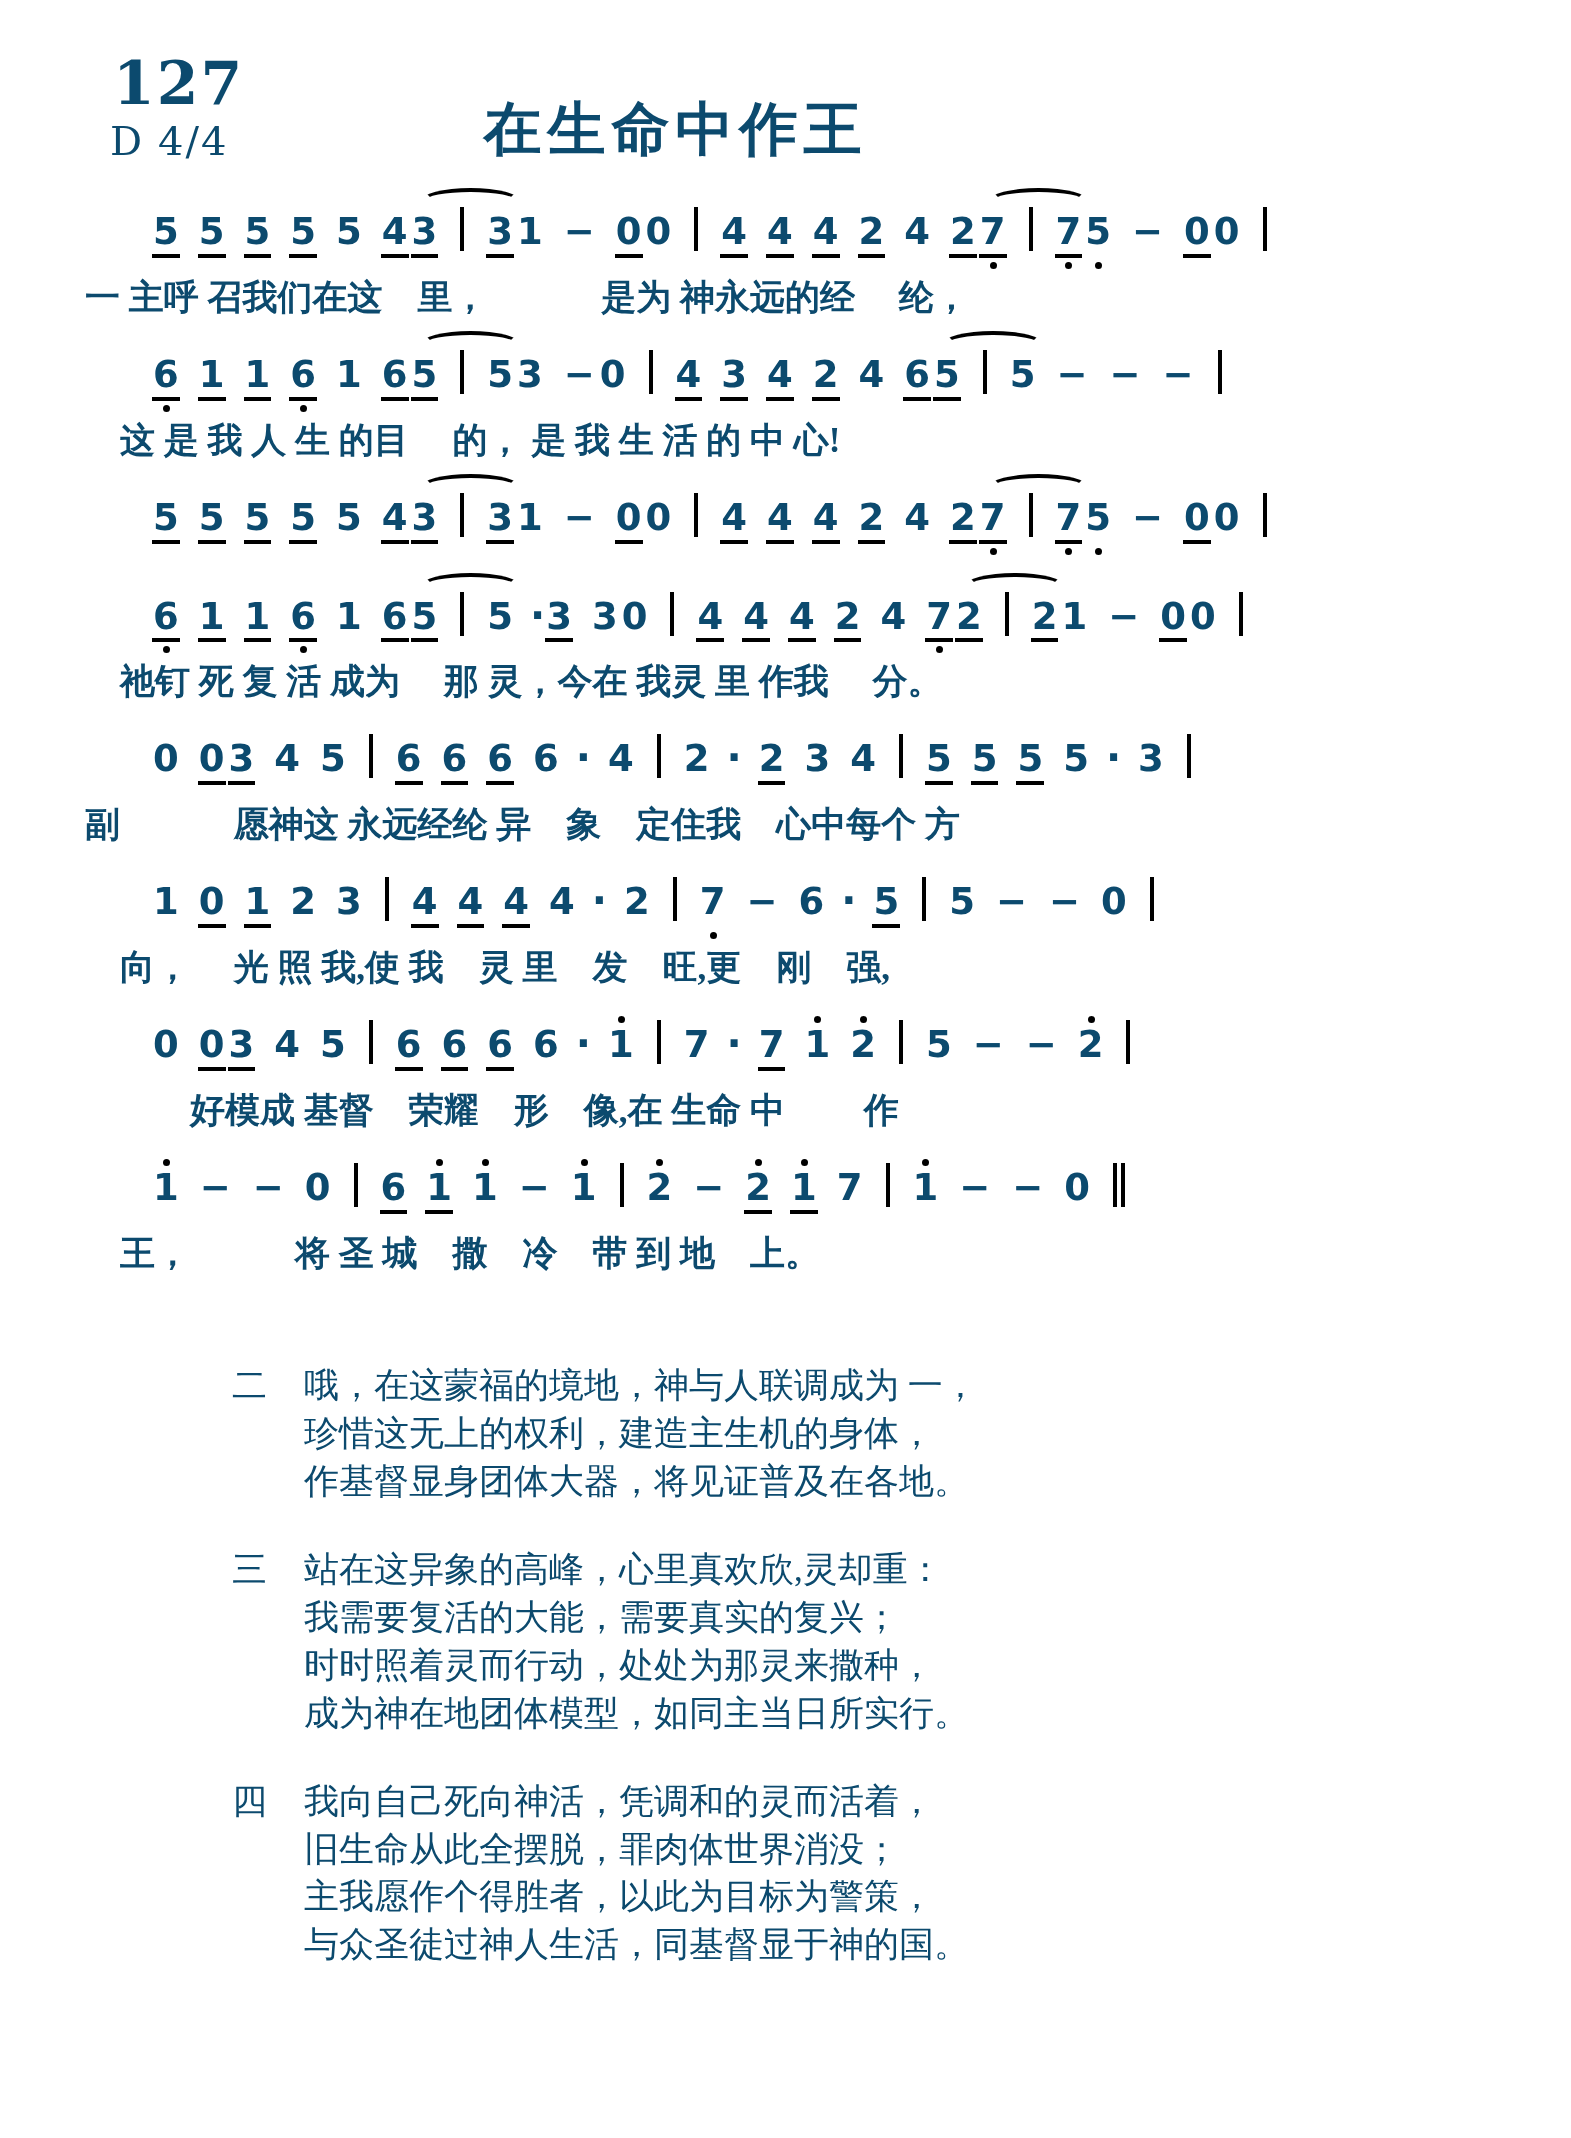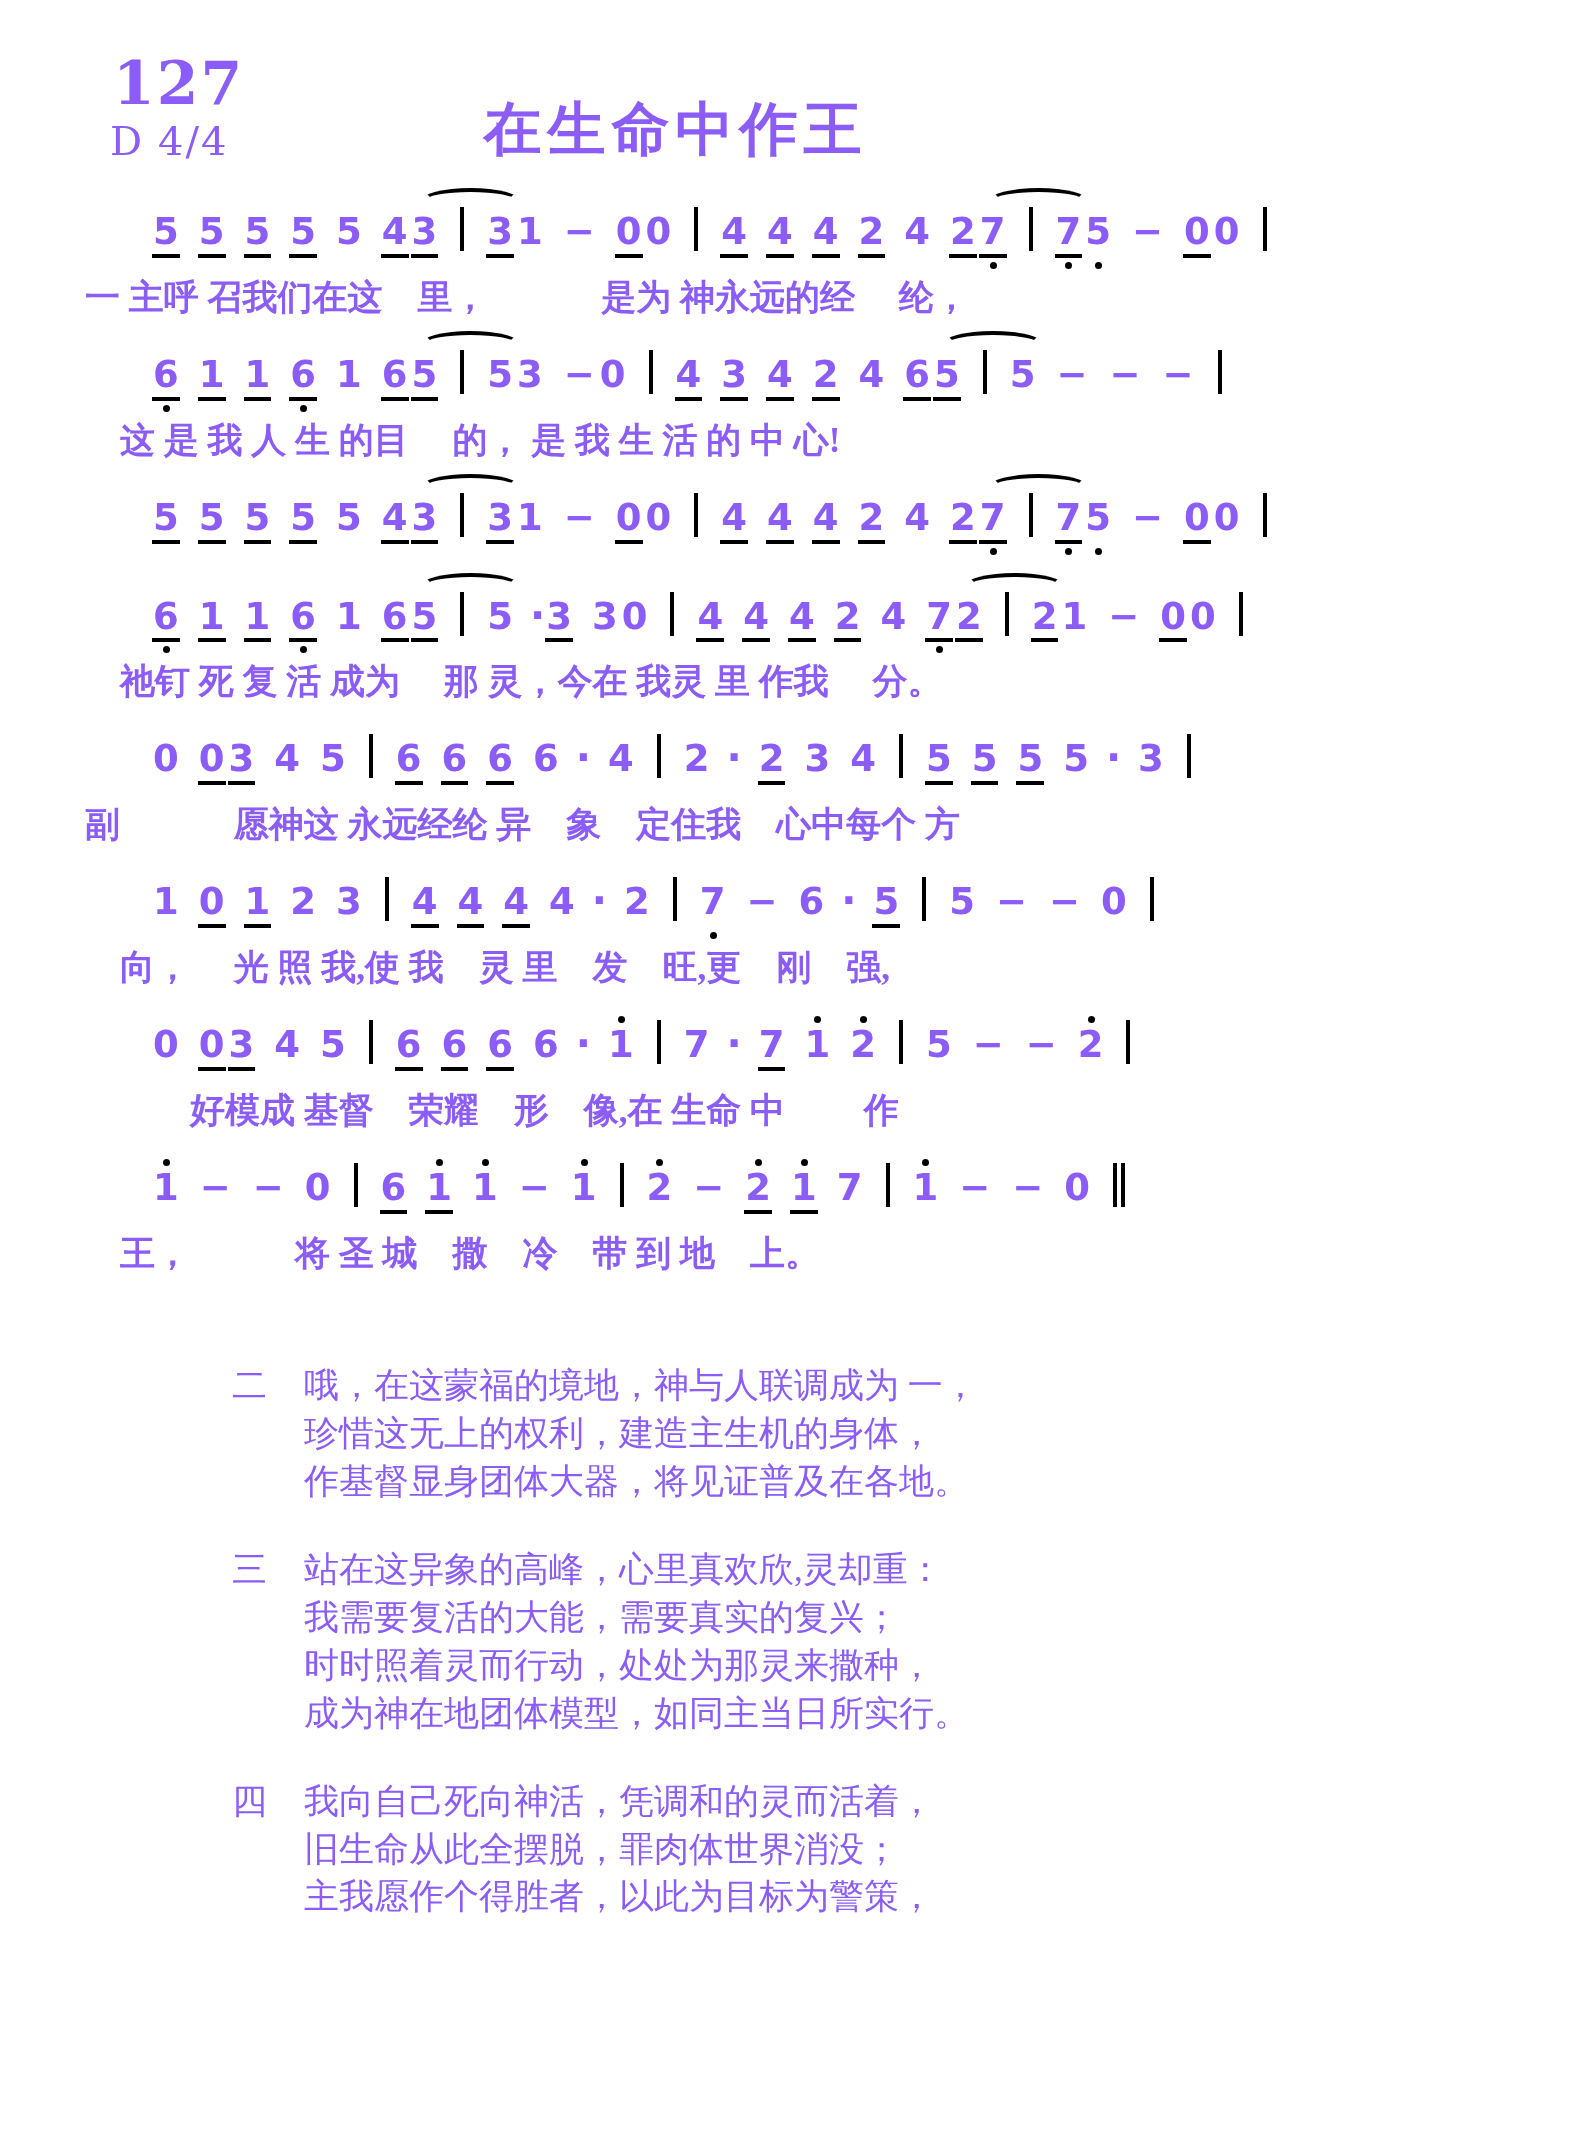--- a/index.html
+++ b/index.html
@@ -1,19 +1,19 @@
 <!DOCTYPE html>
 <html><head>
 <meta charset="utf-8">
 <style>
   html,body{margin:0;padding:0;background:#e8e8e8;}
   .page{
     position:relative;
     width:1571px;height:2138px;
-    background:#ffffff;color:#8b5cf6;
+    background:#ffffff;color:#0c4a6e;
     font-family:"Liberation Serif",serif;
     overflow:hidden;
   }
   
   .hymn-number{
     position:absolute;left:113px;top:48px;
     font-family:"DejaVu Serif",serif;
     font-size:60px;font-weight:700;letter-spacing:2px;
   }
   .key-row{
@@ -132,17 +132,18 @@
           <div class="verse-line">时时照着灵而行动，处处为那灵来撒种，</div>
           <div class="verse-line">成为神在地团体模型，如同主当日所实行。</div>
         </div>
       </div>
       <div class="verse">
         <div class="verse-num">四</div>
         <div class="verse-lines">
           <div class="verse-line">我向自己死向神活，凭调和的灵而活着，</div>
           <div class="verse-line">旧生命从此全摆脱，罪肉体世界消没；</div>
           <div class="verse-line">主我愿作个得胜者，以此为目标为警策，</div>
+          <div class="verse-line">与众圣徒过神人生活，同基督显于神的国。</div>
         </div>
       </div>
     </div>
 
 </div>
 
 </body></html>

